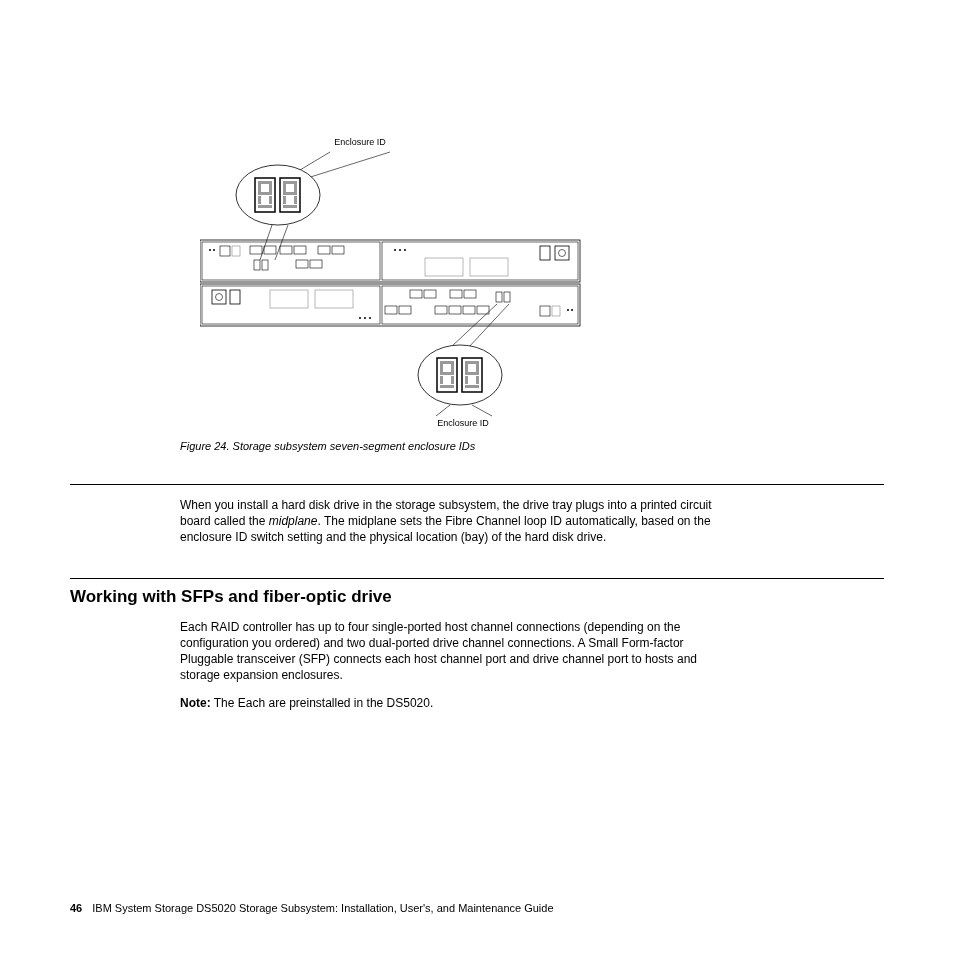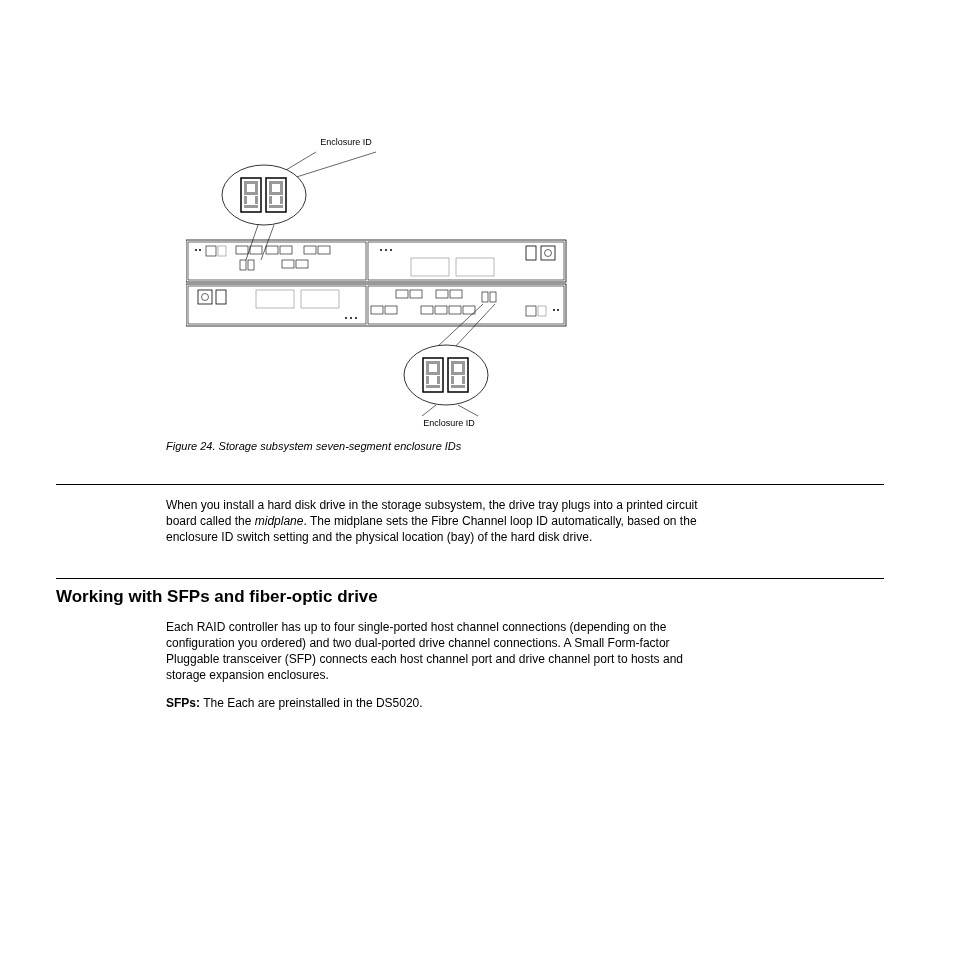--- a/index.html
+++ b/index.html
@@ -1,17 +1,17 @@
 <!DOCTYPE html>
 <html><head>
 <meta charset="utf-8">
 <style>
   * { margin: 0; padding: 0; box-sizing: border-box; }
   html, body { width: 954px; height: 954px; background: #fff; font-family: Arial, Helvetica, sans-serif; color: #000; }
-  .page { width: 954px; height: 954px; position: relative; padding: 60px 70px 40px 56px; }
+  .page { width: 954px; height: 954px; position: relative; padding: 60px 70px 40px 70px; }
   .figure-block { margin-left: 110px; margin-top: 70px; }
   .fig-svg-wrap { width: 400px; margin-left: 20px; }
   .fig-caption { font-style: italic; font-size: 11px; margin-top: 6px; margin-left: 0; }
   .section-rule { border: none; border-top: 1px solid #000; margin: 32px 0 8px 0; }
   .section-head { font-weight: bold; font-size: 17px; margin-bottom: 6px; }
   .body-text { font-size: 12px; line-height: 1.35; margin-left: 110px; margin-bottom: 10px; max-width: 560px; margin-top: 12px; }
   .body-text em { font-style: italic; }
   .body-text b { font-weight: bold; }
   .footer { position: absolute; bottom: 40px; left: 70px; font-size: 11px; }
   .footer .pnum { font-weight: bold; margin-right: 10px; }
@@ -151,16 +151,19 @@
 
   <hr class="section-rule">
   <p class="body-text">
     <span>When you install a hard disk drive in the storage subsystem, the drive tray plugs into a printed circuit board called the </span><em>midplane</em><span>. The midplane sets the Fibre Channel loop ID automatically, based on the enclosure ID switch setting and the physical location (bay) of the hard disk drive.</span>
   </p>
 
   <hr class="section-rule">
   <div class="section-head">Working with SFPs and fiber-optic drive</div>
   <p class="body-text">Each RAID controller has up to four single-ported host channel connections (depending on the configuration you ordered) and two dual-ported drive channel connections. A Small Form-factor Pluggable transceiver (SFP) connects each host channel port and drive channel port to hosts and storage expansion enclosures.</p>
   <p class="body-text">
-    <b>SFPs:</b><span>  The Each are preinstalled in the DS5020.</span>
+    <b>Note:</b><span>  The Each are preinstalled in the DS5020.</span>
   </p>
 
+  <div class="footer">
+    <span class="pnum">46</span><span>IBM System Storage DS5020 Storage Subsystem:  Installation, User's, and Maintenance Guide</span>
+  </div>
 </div>
 
 </body></html>

